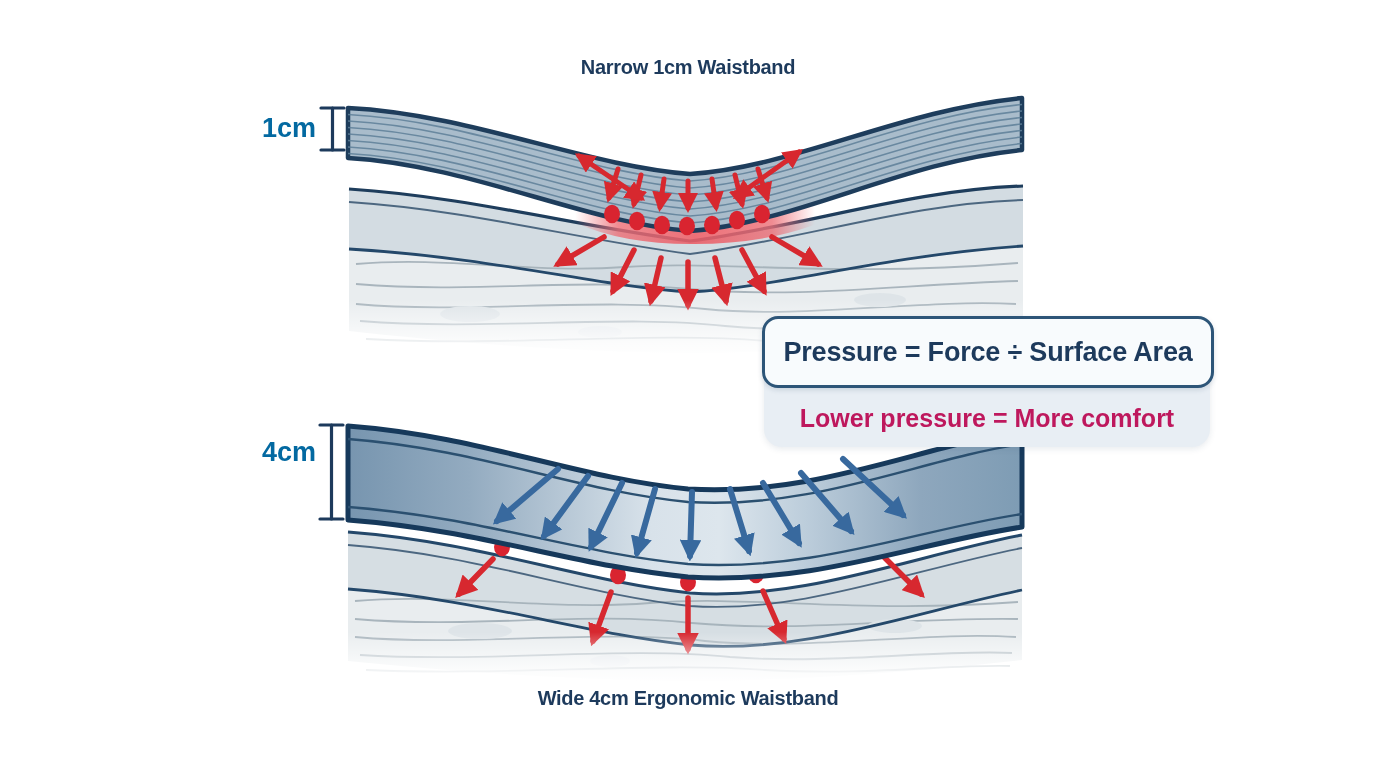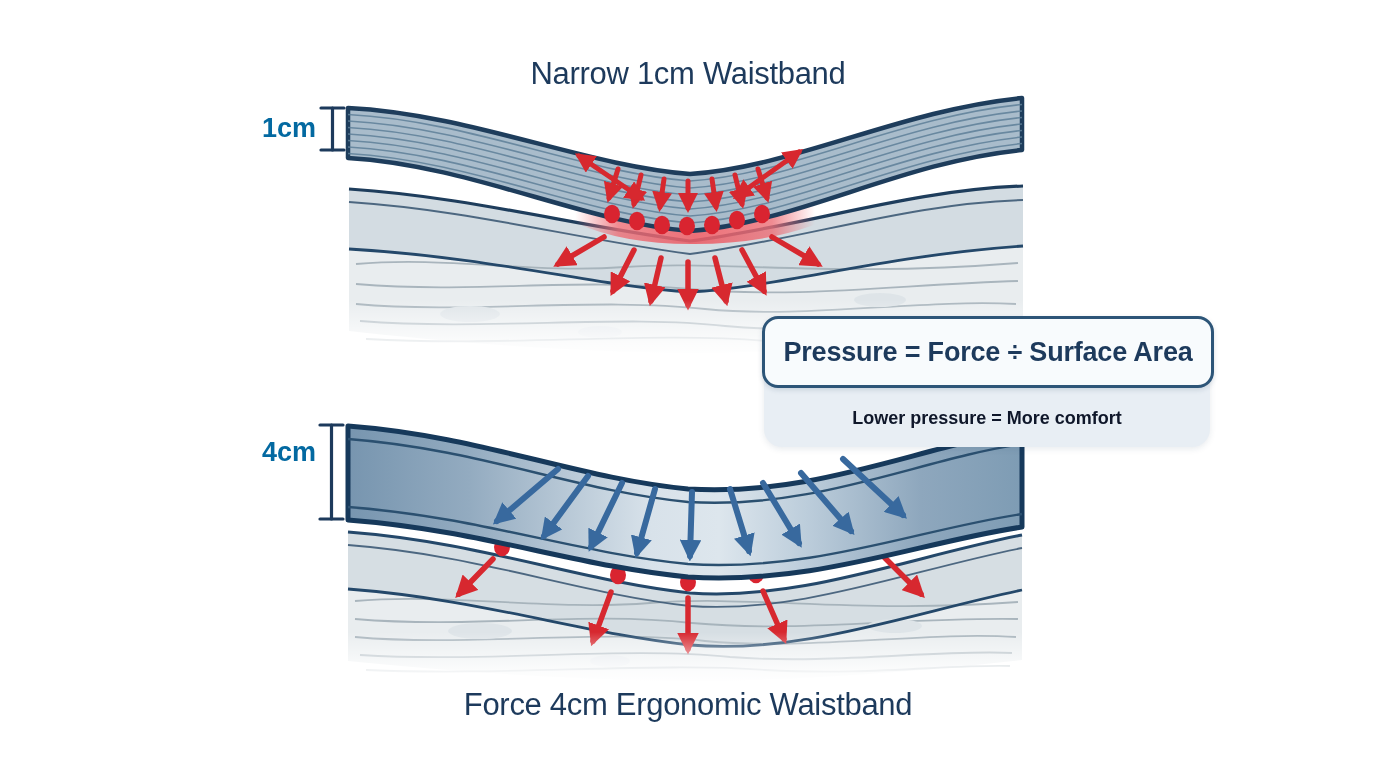--- a/index.html
+++ b/index.html
@@ -3,21 +3,21 @@
 <meta charset="utf-8">
 <style>
   html,body{margin:0;padding:0;background:#ffffff;}
   .stage{
     position:relative;width:1376px;height:768px;background:#ffffff;overflow:hidden;
     font-family:"Liberation Sans",sans-serif;color:#1d3a5c;
   }
   .stage svg{position:absolute;left:0;top:0;}
   .diagram-title{
     position:absolute;left:0;width:1376px;text-align:center;
-    font-size:31px;font-weight:400;letter-spacing:-0.3px;color:#1d3a5c;
+    font-size:20px;font-weight:700;letter-spacing:-0.3px;color:#1d3a5c;
   }
   .title-top{top:56px;}
   .title-bottom{top:687px;}
   .measure-label{
     position:absolute;left:236px;width:80px;text-align:right;
     font-size:27px;font-weight:700;color:#0369a1;line-height:32px;
   }
   .label-1cm{top:112px;}
   .label-4cm{top:436px;}
   .callout-panel{
@@ -28,21 +28,21 @@
   .formula-box{
     position:absolute;left:762px;top:316px;width:452px;height:72px;
     background:#f8fbfd;border:3.5px solid #2d5578;border-radius:16px;
     display:flex;align-items:center;justify-content:center;box-sizing:border-box;
     box-shadow:0 2px 5px rgba(29,58,92,0.15);
   }
   .formula-text{font-size:27px;font-weight:700;letter-spacing:-0.2px;color:#1d3a5c;}
   .comfort-note{
     position:absolute;left:764px;top:392px;width:446px;height:52px;
     display:flex;align-items:center;justify-content:center;
-    font-size:18px;font-weight:600;color:#0f172a;
+    font-size:25px;font-weight:600;color:#be185d;
   }
 </style>
 </head>
 <body>
 
 <div class="stage">
 
   <svg width="1376" height="768" viewBox="0 0 1376 768">
     <defs>
       <marker id="mRed" viewBox="0 0 10 10" refX="7.5" refY="5" markerWidth="4" markerHeight="4" orient="auto-start-reverse">
@@ -221,15 +221,15 @@
   <div class="measure-label label-1cm">1cm</div>
 
   <div class="callout-panel"></div>
   <div class="formula-box">
     <span class="formula-text">Pressure = Force ÷ Surface Area</span>
   </div>
   <div class="comfort-note">Lower pressure = More comfort</div>
 
   <div class="measure-label label-4cm">4cm</div>
 
-  <div class="diagram-title title-bottom">Force 4cm Ergonomic Waistband</div>
+  <div class="diagram-title title-bottom">Wide 4cm Ergonomic Waistband</div>
 
 </div>
 
 </body></html>

